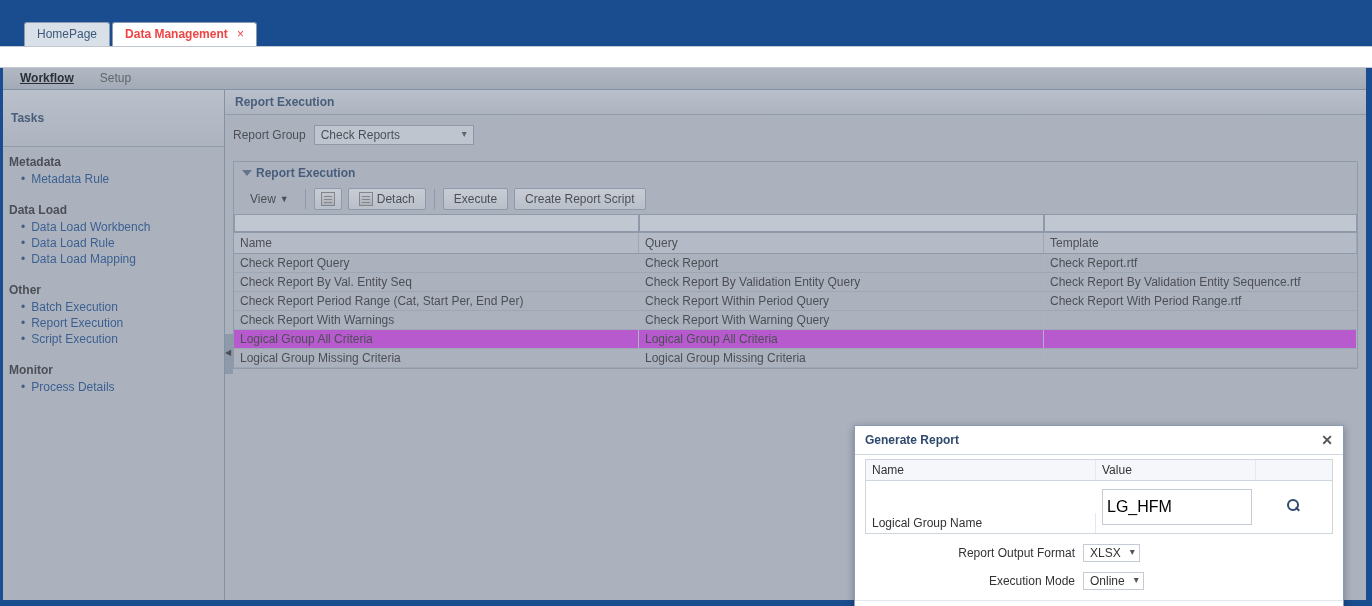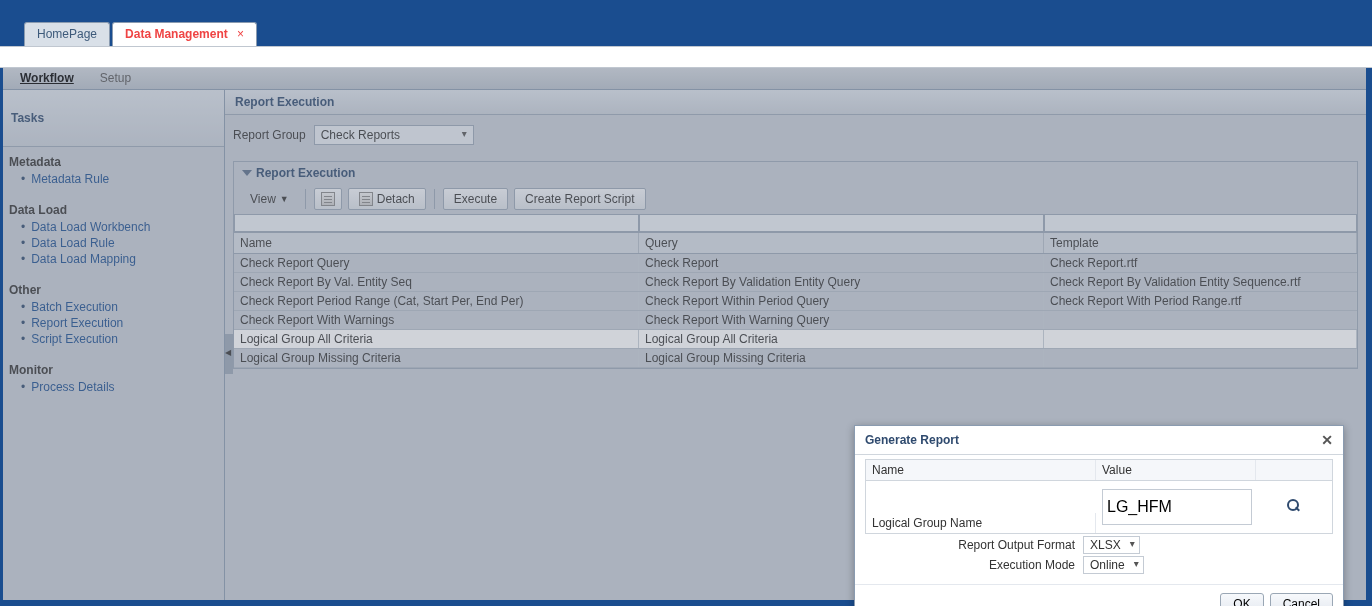--- a/index.html
+++ b/index.html
@@ -63,21 +63,21 @@
 .filter-cell.c1{ width:405px; } .filter-cell.c2{ width:405px; } .filter-cell.c3{ flex:1; }
 
 .table-head { display:flex; background:#d5dbe2; border-top:1px solid #9aa7b5; border-bottom:1px solid #9aa7b5; }
 .th { padding:3px 6px; border-right:1px solid #b3bcc7; }
 .th.c1{ width:405px;} .th.c2{ width:405px;} .th.c3{ flex:1;}
 
 .table-body { }
 .tr { display:flex; border-bottom:1px solid #b3bcc7; }
 .tr .td { padding:2px 6px; border-right:1px solid #c8cfd8; }
 .td.c1{ width:405px;} .td.c2{ width:405px;} .td.c3{ flex:1;}
-.tr.selected { background:#ffffff; }
+.tr.selected { background:#d946ef; }
 
 
 .dim-overlay { position:absolute; inset:0; background:rgba(120,130,145,0.35); pointer-events:none; }
 
 
 .collapse-handle { position:absolute; left:222px; top:50%; width:8px; height:40px; background:#9aa7b5; cursor:pointer; }
 .collapse-handle::after{content:"◀"; font-size:8px; color:#333; position:absolute; left:0; top:14px;}
 
 
 .dialog { position:absolute; right:22px; top:357px; width:490px; background:#fff; border:1px solid #8a9bb0; box-shadow:0 2px 8px rgba(0,0,0,0.3); z-index:10; }
@@ -87,21 +87,21 @@
 
 .param-table { border:1px solid #d0d6dd; }
 .param-head { display:flex; background:#f5f7fa; border-bottom:1px solid #d0d6dd; }
 .ph { padding:3px 6px; }
 .ph.p1{ width:230px; border-right:1px solid #e4e8ee;} .ph.p2{ width:160px; border-right:1px solid #e4e8ee;} .ph.p3{ flex:1; }
 .param-row { display:flex; align-items:center; }
 .pd { padding:3px 6px; }
 .pd.p1{ width:230px; border-right:1px solid #e4e8ee;margin-top:32px;} .pd.p2{ width:160px; } .pd.p3{ flex:1; text-align:center;}
 .val-input { width:150px; border:1px solid #c4cbd4; padding:8px 4px; font-size:16px;}
 
-.form-row { display:flex; align-items:center; justify-content:flex-start; gap:8px; margin-top:2px; padding-left:60px;}
+.form-row { display:flex; align-items:center; justify-content:flex-start; gap:8px; margin-top:10px; padding-left:60px;}
 .form-label { width:150px; text-align:right; color:#333; }
 .form-select { border:1px solid #c4cbd4; background:#fff; padding:1px 18px 1px 6px; position:relative; cursor:pointer; }
 .form-select::after{content:"▾"; position:absolute; right:4px; top:1px; font-size:10px; color:#555;}
 
 .dialog-buttons { display:flex; justify-content:flex-end; gap:6px; padding:8px 10px; border-top:1px solid #e4e8ee; }
 .dlg-btn { background:linear-gradient(#f7f9fc,#e3e8ef); border:1px solid #9aa7b5; border-radius:3px; padding:3px 12px; cursor:pointer; font-size:12px;}
 
 
 .mag-icon { display:inline-block; width:14px; height:14px; position:relative; }
 .mag-icon::before{content:""; position:absolute; width:8px; height:8px; border:2px solid #2f4a6e; border-radius:50%; left:0; top:0;}

